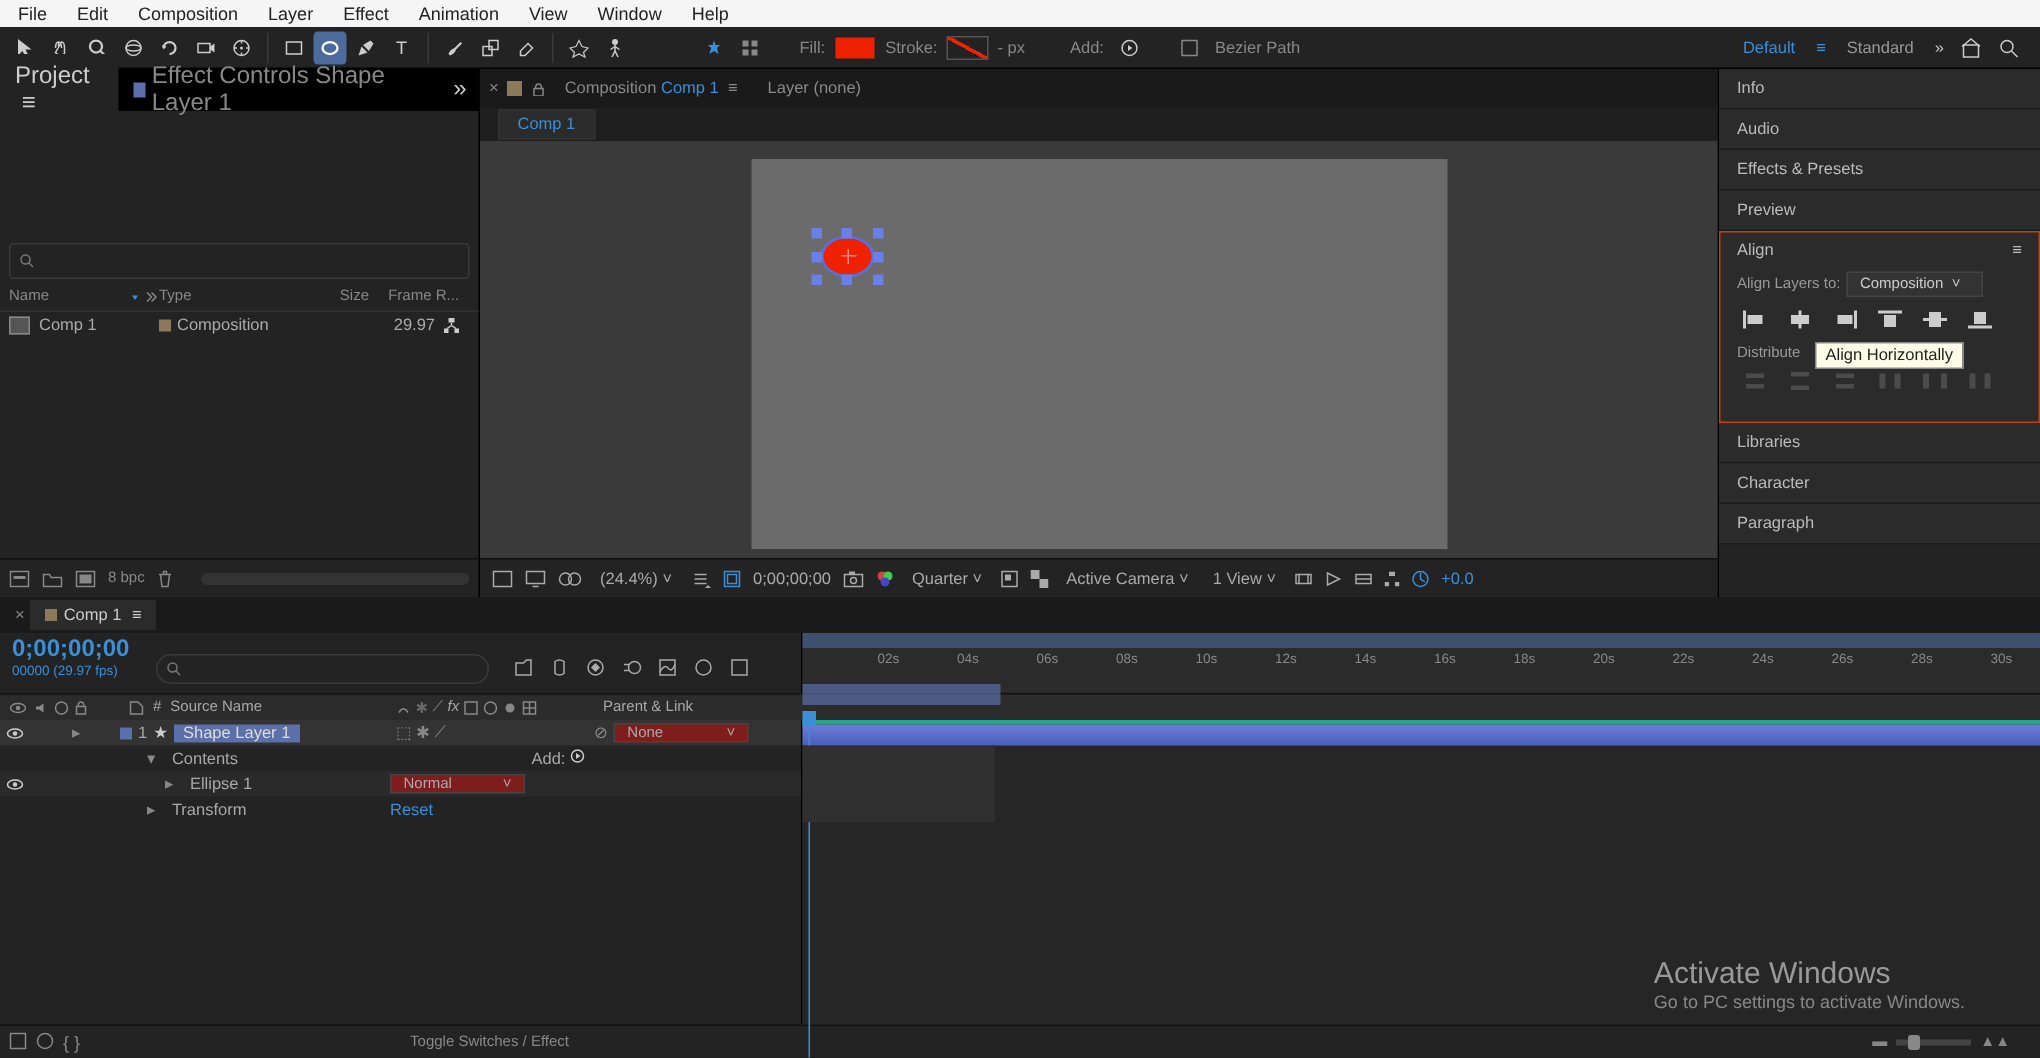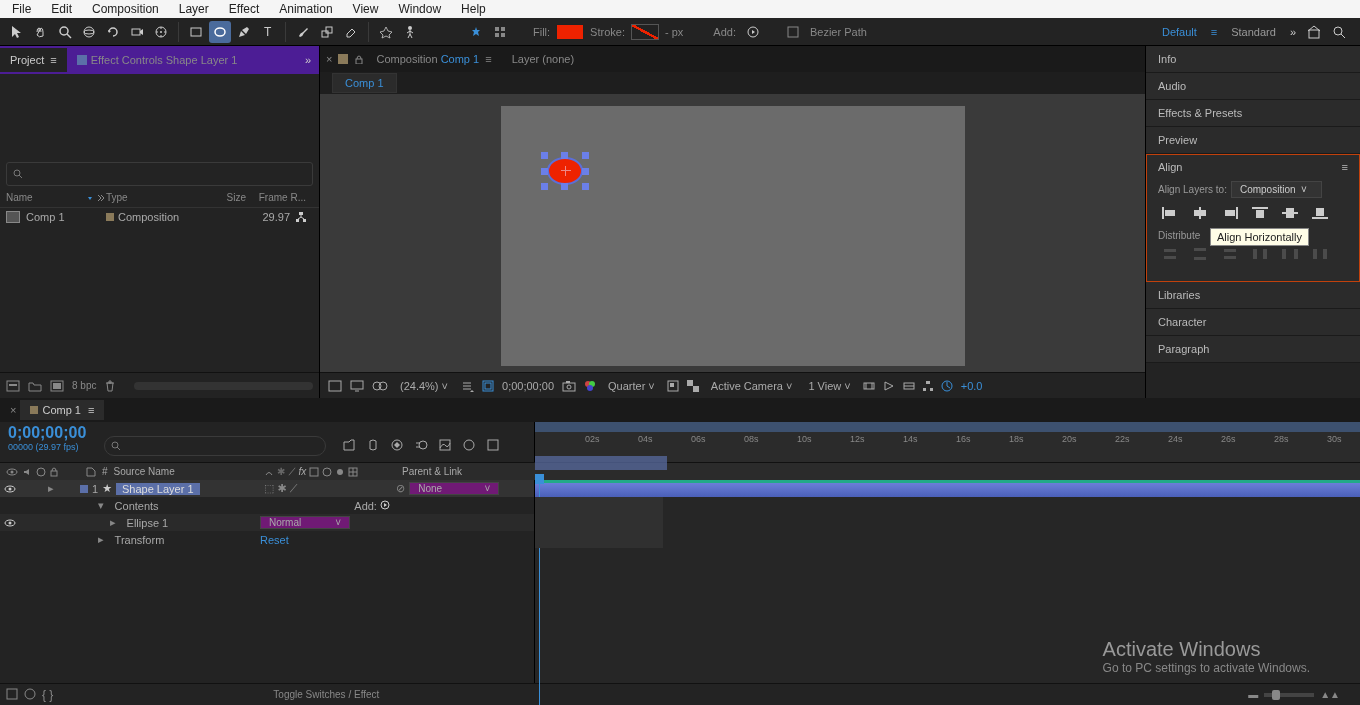--- a/index.html
+++ b/index.html
@@ -20,21 +20,21 @@
 .workspace-link { color: #3a8fd8; font-size: 11px; padding: 0 12px; }
 .workspace-text { color: #999; font-size: 11px; padding: 0 12px; }
 .endtools { display: flex; align-items: center; gap: 10px; padding-right: 8px; }
 
 
 .row1 { display: flex; height: 352px; }
 .row2 { display: flex; height: 307px; }
 
 
 .project { width: 320px; background: #232323; border-right: 1px solid #000; display: flex; flex-direction: column; }
-.ptabs { height: 28px; display: flex; align-items: center; background: #4c1d95; font-size: 11px; }
+.ptabs { height: 28px; display: flex; align-items: center; background: #000000; font-size: 16px; }
 .ptab { padding: 6px 10px; color: #ccc; }
 .ptab.active { background: #232323; }
 .ptab.sub { color: #888; display: flex; align-items: center; gap: 4px; }
 .psq { width: 10px; height: 10px; background: #5b6fa8; }
 .pbody { flex: 1; display: flex; flex-direction: column; }
 .psearch { height: 24px; margin: 88px 6px 2px 6px; border: 1px solid #3a3a3a; border-radius: 3px; display: flex; align-items: center; padding: 0 6px; color: #777; }
 .phead { display: flex; font-size: 10px; color: #888; padding: 4px 6px; border-bottom: 1px solid #333; }
 .pcol1 { width: 100px; display: flex; align-items: center; gap: 2px; }
 .pcol2 { width: 90px; }
 .pcol3 { width: 50px; text-align: right; }
@@ -97,21 +97,21 @@
 .tick { position: absolute; top: 2px; }
 .tlayers { display: flex; flex: 1; }
 .tlayerlist { width: 535px; border-right: 1px solid #000; }
 .tlrow { height: 17px; display: flex; align-items: center; font-size: 11px; }
 .tlrow.sel { background: #333; }
 .tlrow .c1 { width: 80px; display: flex; align-items: center; padding-left: 4px; gap: 2px; }
 .tlrow .c2 { width: 180px; display: flex; align-items: center; gap: 4px; }
 .tlrow .layerbox { background: #5b6fa8; padding: 0 6px; color: #ddd; }
 .tlrow .c3 { width: 136px; }
 .tlrow .c4 { width: 130px; display: flex; align-items: center; gap: 4px; }
-.tlrow .dd2 { background: #701a75; padding: 0 8px; color: #aaa; font-size: 10px; border: 1px solid #444; width: 90px; display: flex; justify-content: space-between; }
+.tlrow .dd2 { background: #7f1d1d; padding: 0 8px; color: #aaa; font-size: 10px; border: 1px solid #444; width: 90px; display: flex; justify-content: space-between; }
 .link { color: #3a8fd8; }
 .ttrack { flex: 1; position: relative; background: #262626; }
 .bar-green { position: absolute; left: 0; top: 0; width: 100%; height: 3px; background: #2a8; }
 .bar-blue { position: absolute; left: 0; top: 3px; width: 100%; height: 14px; background: linear-gradient(#6b7fd8, #4a5fb8); }
 .playhead { position: absolute; left: 4px; top: 0; width: 1px; height: 240px; background: #3a8fd8; }
 .playhead::before { content: ""; position: absolute; left: -4px; top: -6px; width: 9px; height: 10px; background: #3a8fd8; }
 .workarea { position: absolute; left: 0; top: -24px; width: 132px; height: 14px; background: #5b6fa8; opacity: 0.7; }
 .tfoot { height: 22px; display: flex; align-items: center; background: #232323; border-top: 1px solid #111; font-size: 10px; color: #888; }
 .tfoot .togg { margin-left: 220px; }
 

